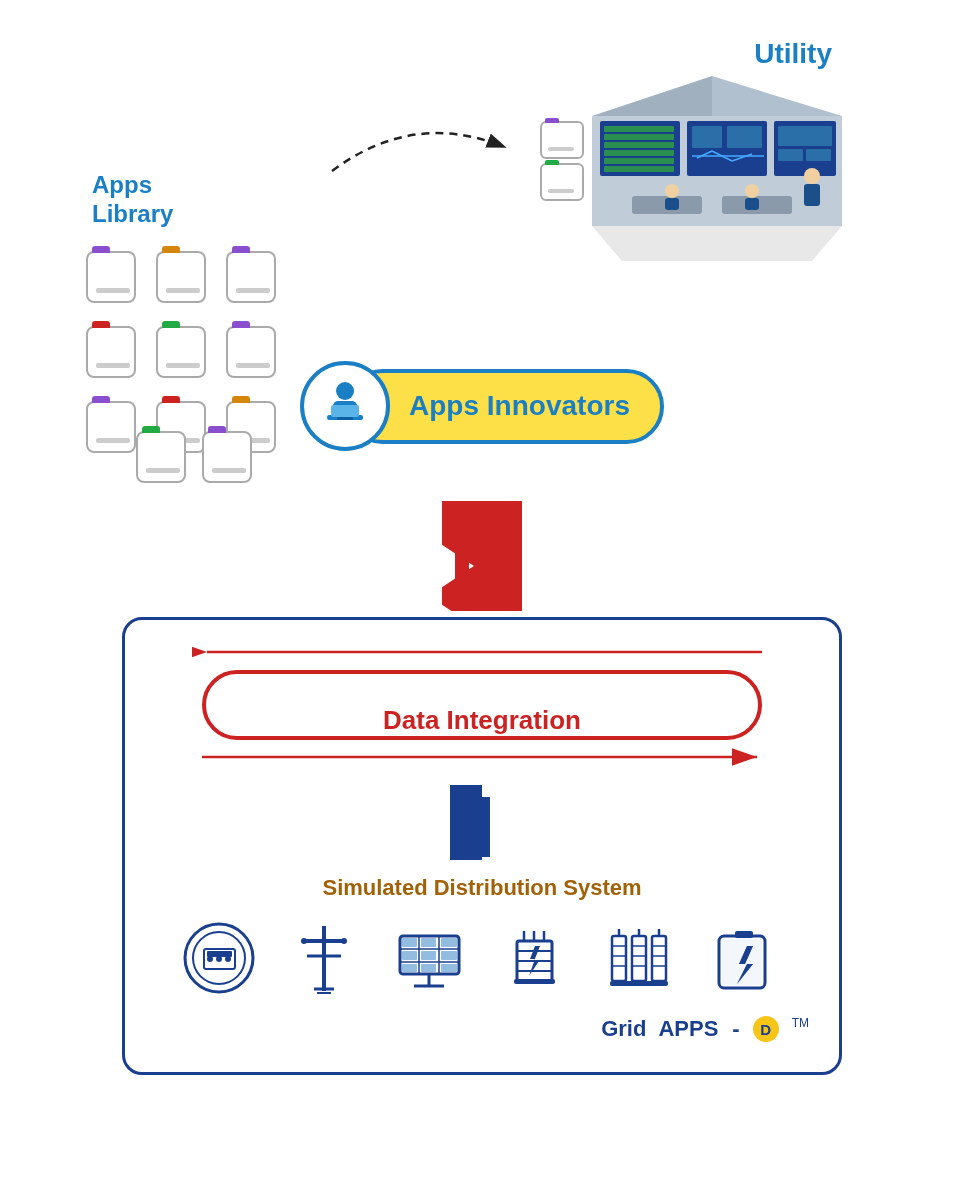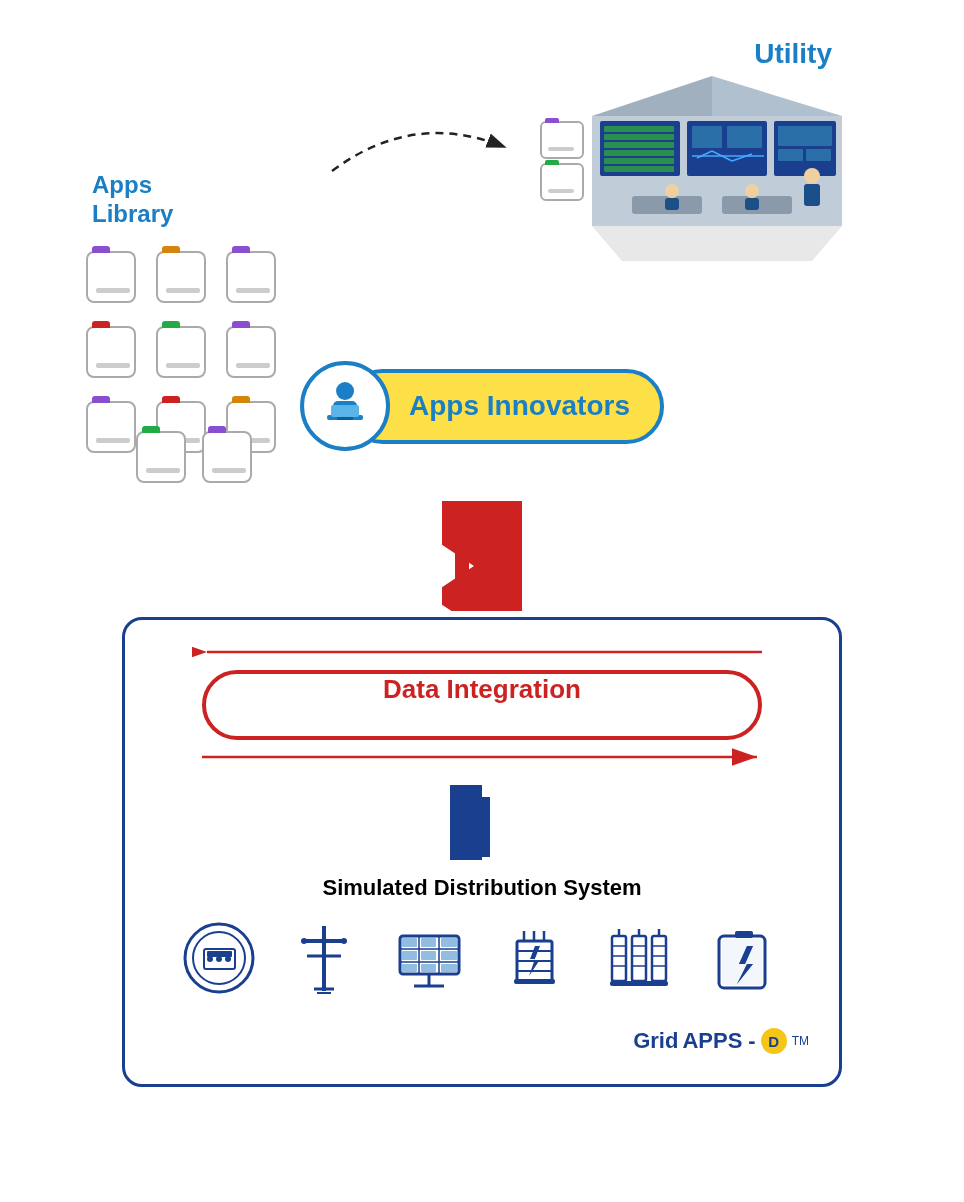--- a/index.html
+++ b/index.html
@@ -223,57 +223,56 @@
       background: white;
     }
 
     
     .data-integration-pill {
       width: 560px;
       height: 70px;
       border: 4px solid #cc2222;
       border-radius: 40px;
       display: flex;
-      align-items: flex-start;
+      align-items: flex-end;
       justify-content: center;
       position: relative;
     }
 
     .data-integration-text {
       font-size: 26px;
       font-weight: bold;
       color: #cc2222;
     }
 
     .sim-dist-label {
       font-size: 22px;
-      color: #000000;
+      color: #a16207;
       font-weight: 600;
     }
 
     
     .bottom-icons-row {
       display: flex;
       gap: 30px;
       align-items: center;
       margin-top: 5px;
     }
 
     .bottom-icon {
       width: 75px;
       height: 75px;
     }
 
     
     .gridapps-logo {
       align-self: flex-end;
-      margin-top: 17px;
-      display: flex;
-      align-items: center;
-      gap: 4px;
+      margin-top: 5px;
+      display: flex;
+      gap: 12px;
     }
 
     .gridapps-grid {
       font-size: 22px;
       font-weight: bold;
       color: #1a3f8f;
     }
 
     .gridapps-apps {
       font-size: 22px;

